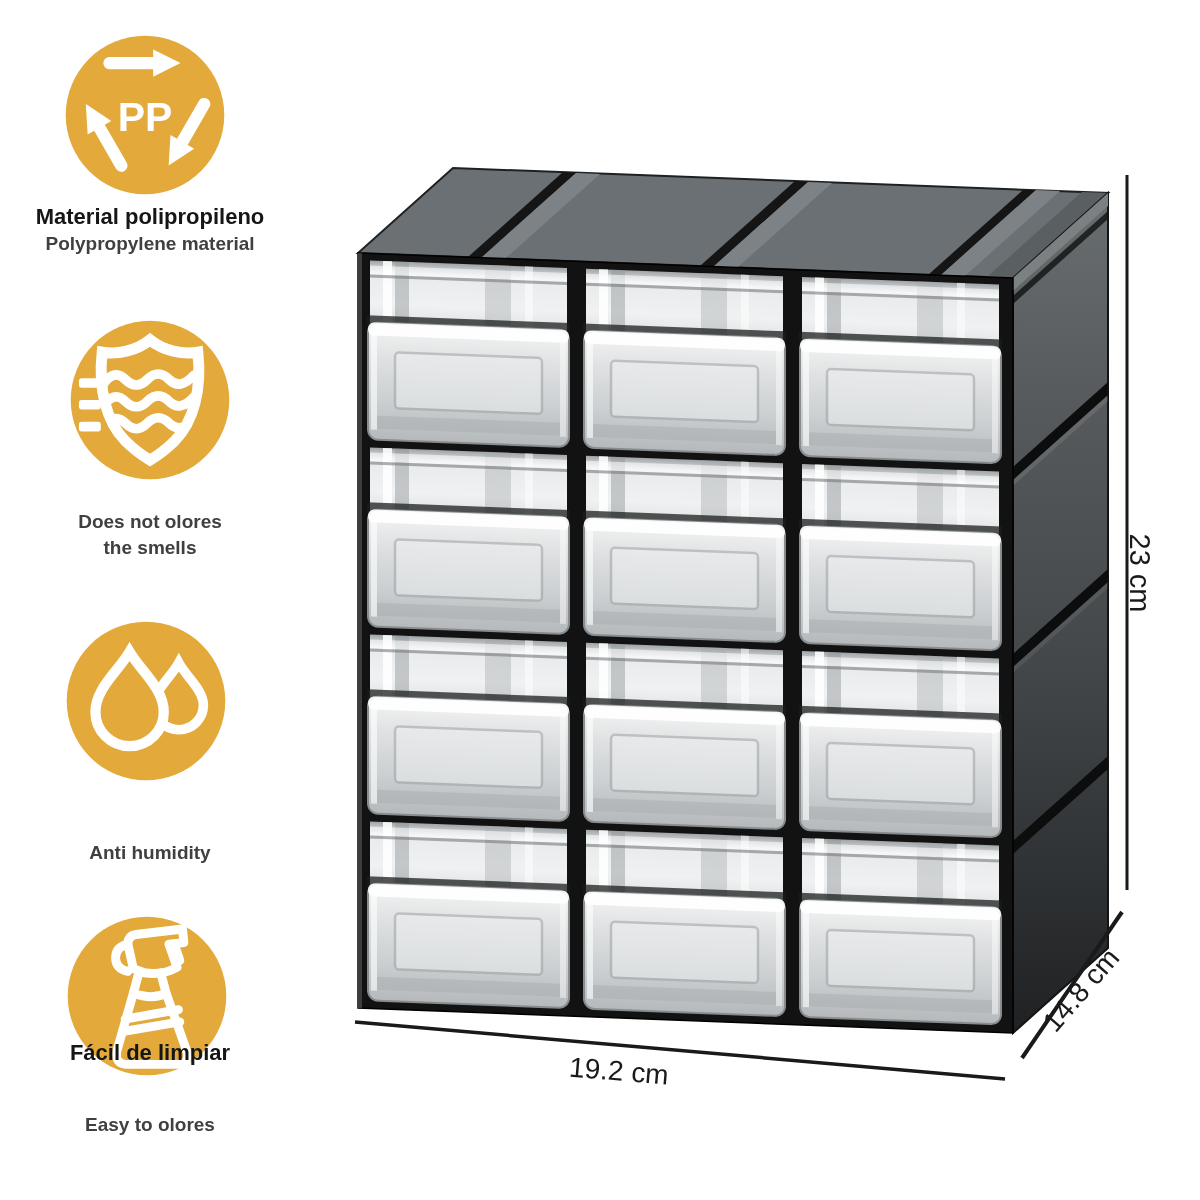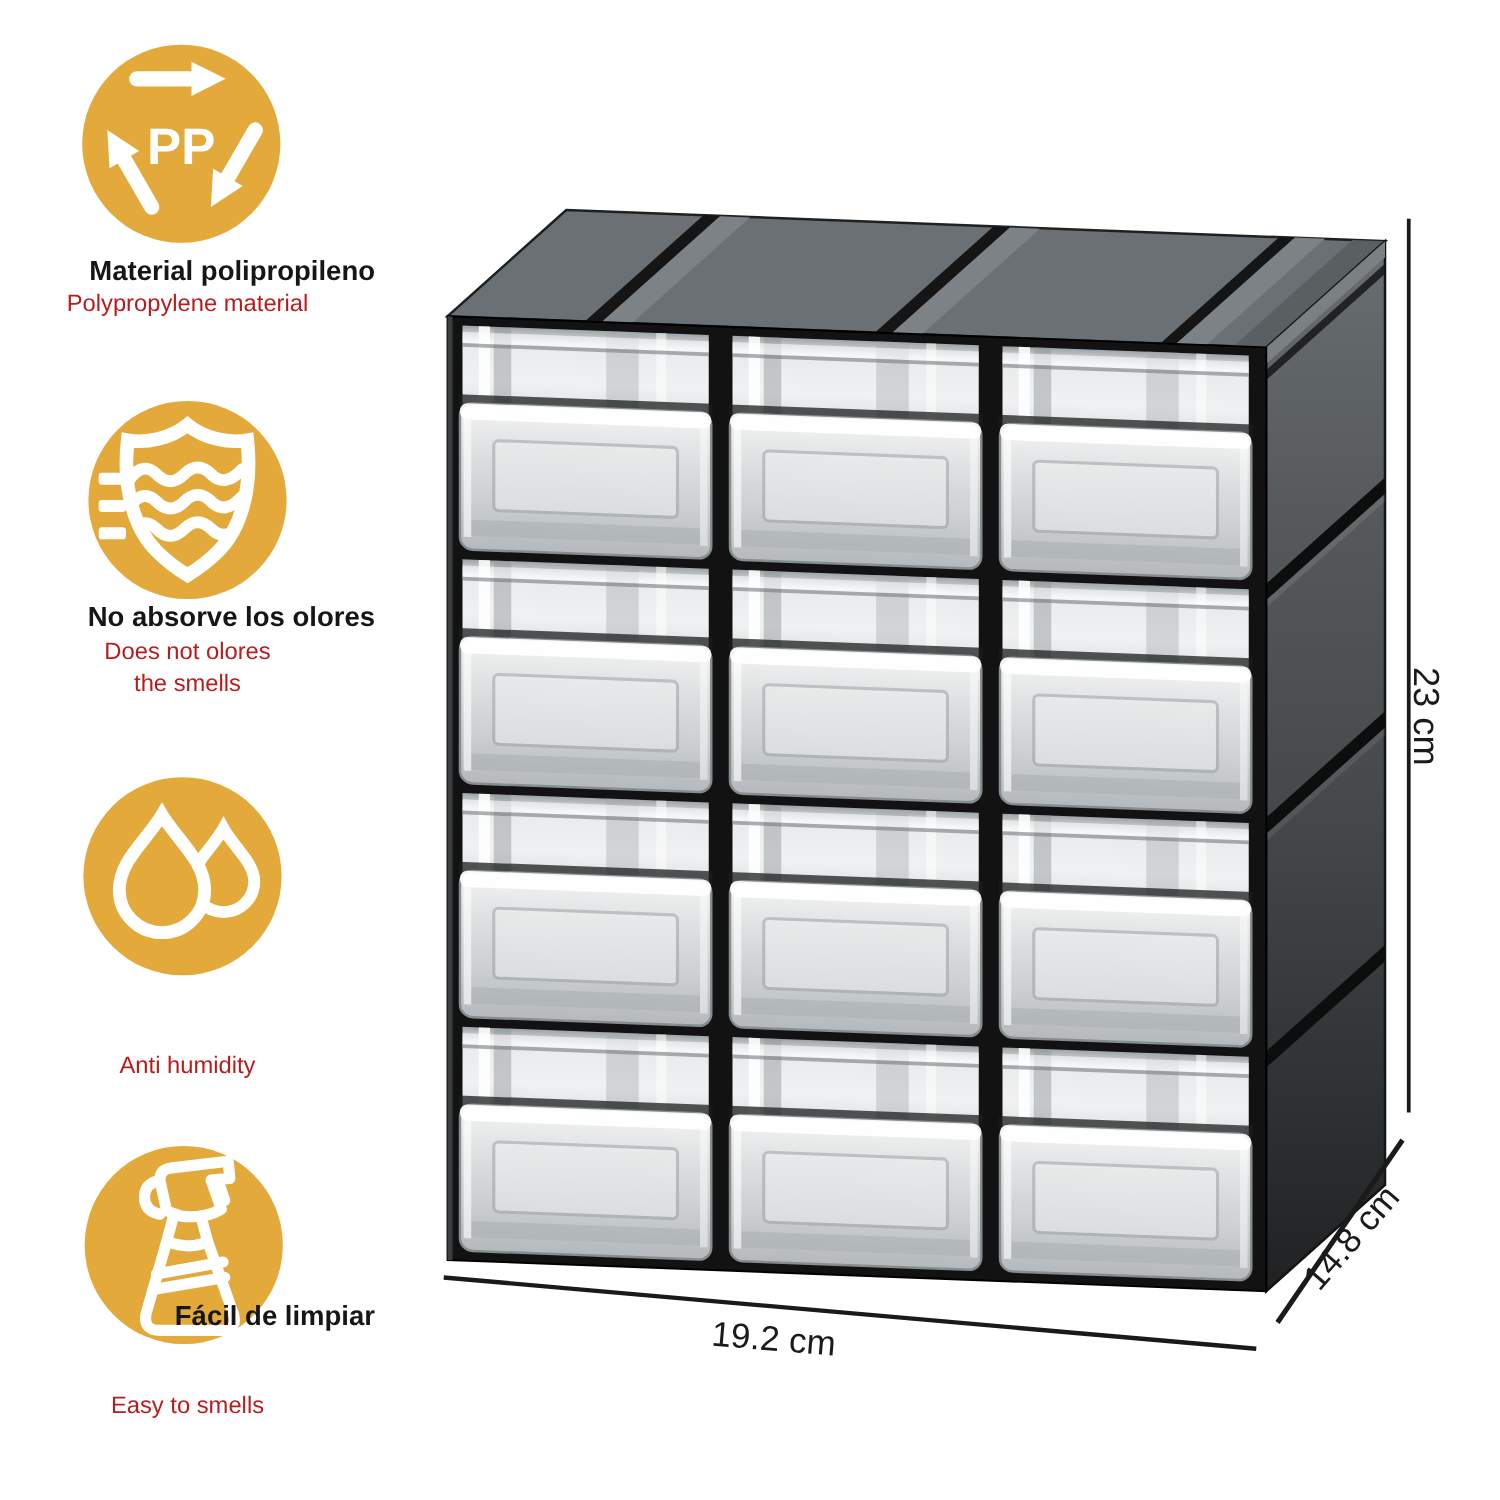--- a/index.html
+++ b/index.html
@@ -1,23 +1,23 @@
 <!DOCTYPE html>
 <html><head>
 <meta charset="utf-8">
 <style>
   html,body{margin:0;padding:0;}
   body{width:1200px;height:1200px;background:#ffffff;position:relative;overflow:hidden;
        font-family:"Liberation Sans",sans-serif;}
   .stage{position:absolute;inset:0;width:1200px;height:1200px;}
   .feature-icon{position:absolute;}
-  .feature-title{position:absolute;left:0;width:300px;text-align:right;
+  .feature-title{position:absolute;left:0;width:300px;text-align:center;
        font-weight:700;font-size:22px;line-height:26px;color:#161616;}
   .feature-sub{position:absolute;left:0;width:300px;text-align:center;
-       font-weight:400;font-size:19px;line-height:26px;color:#b91c1c;white-space:pre-line;}
+       font-weight:700;font-size:19px;line-height:26px;color:#404040;white-space:pre-line;}
   .dim-text{font-family:"Liberation Sans",sans-serif;fill:#1a1a1a;}
   svg{display:block;}
 </style>
 </head>
 <body>
 
 <div class="stage">
 
   <svg class="feature-icon" style="left:63px;top:33px" width="164" height="164" viewBox="0 0 120 120">
     <circle cx="60" cy="60" r="58" fill="#E3A93A"></circle>
@@ -52,21 +52,20 @@
       <rect x="8" y="76" width="16" height="7" rx="2"></rect>
     </g>
     <path d="M60,16 C70,24 84,27 95,25 C98,52 92,76 78,90 C71,97 65,101 60,104
              C55,101 49,97 42,90 C28,76 22,52 25,25 C36,27 50,24 60,16 Z" fill="none" stroke="#ffffff" stroke-width="8"></path>
     <g clip-path="url(#shieldClip)" fill="none" stroke="#ffffff" stroke-width="7" stroke-linecap="round">
       <path d="M26,48 q8,-11 16,-3 q8,8 16,0 q8,-8 16,0 q8,8 18,-3"></path>
       <path d="M26,64 q8,-11 16,-3 q8,8 16,0 q8,-8 16,0 q8,8 18,-3"></path>
       <path d="M26,80 q8,-11 16,-3 q8,8 16,0 q8,-8 16,0 q8,8 18,-3"></path>
     </g>
   </svg>
-  <div class="feature-title" style="top:481px">No absorve los olores</div>
   <div class="feature-sub" style="top:509px">Does not olores
 the smells</div>
 
   <svg class="feature-icon" style="left:64px;top:619px" width="164" height="164" viewBox="0 0 120 120">
     <circle cx="60" cy="60" r="58" fill="#E3A93A"></circle>
     <path d="M84,32 C90,43 102,52 102,63 A18,18 0 1 1 66,63 C66,52 78,43 84,32 Z" fill="none" stroke="#ffffff" stroke-width="7"></path>
     <path d="M48,24 C57,39 73,51 73,68 A25,25 0 1 1 23,68 C23,51 39,39 48,24 Z" fill="#E3A93A" stroke="#ffffff" stroke-width="7.5"></path>
   </svg>
   <div class="feature-sub" style="top:840px">Anti humidity</div>
 
@@ -76,21 +75,21 @@
       <path d="M50,40 L46,22 Q46,16 52,15 L86,11 L87,21 L76,22 L82,39 Q72,45 58,43 Z"></path>
       <path d="M46,22 Q37,24 37,32 Q37,40 46,42"></path>
       <path d="M80,22 L84,34"></path>
       <path d="M54,43 L50,58 Q64,63 74,58 L70,43"></path>
       <path d="M50,58 L38,100 Q36,110 46,110 L82,110 Q92,110 89,100 L74,58"></path>
       <path d="M42,86 L84,79"></path>
       <path d="M44,77 L83,70"></path>
     </g>
   </svg>
   <div class="feature-title" style="top:1040px">Fácil de limpiar</div>
-  <div class="feature-sub" style="top:1112px">Easy to smells</div>
+  <div class="feature-sub" style="top:1112px">Easy to olores</div>
 
   <svg class="stage" width="1200" height="1200" viewBox="0 0 1200 1200">
     <defs>
       <linearGradient id="gradInterior" x1="0" y1="0" x2="0" y2="1">
         <stop offset="0" stop-color="#9fa4a7"></stop>
         <stop offset="0.12" stop-color="#e8eaeb"></stop>
         <stop offset="0.45" stop-color="#f0f1f2"></stop>
         <stop offset="1" stop-color="#c6c9cb"></stop>
       </linearGradient>
       <linearGradient id="gradBin" x1="0" y1="0" x2="0" y2="1">

